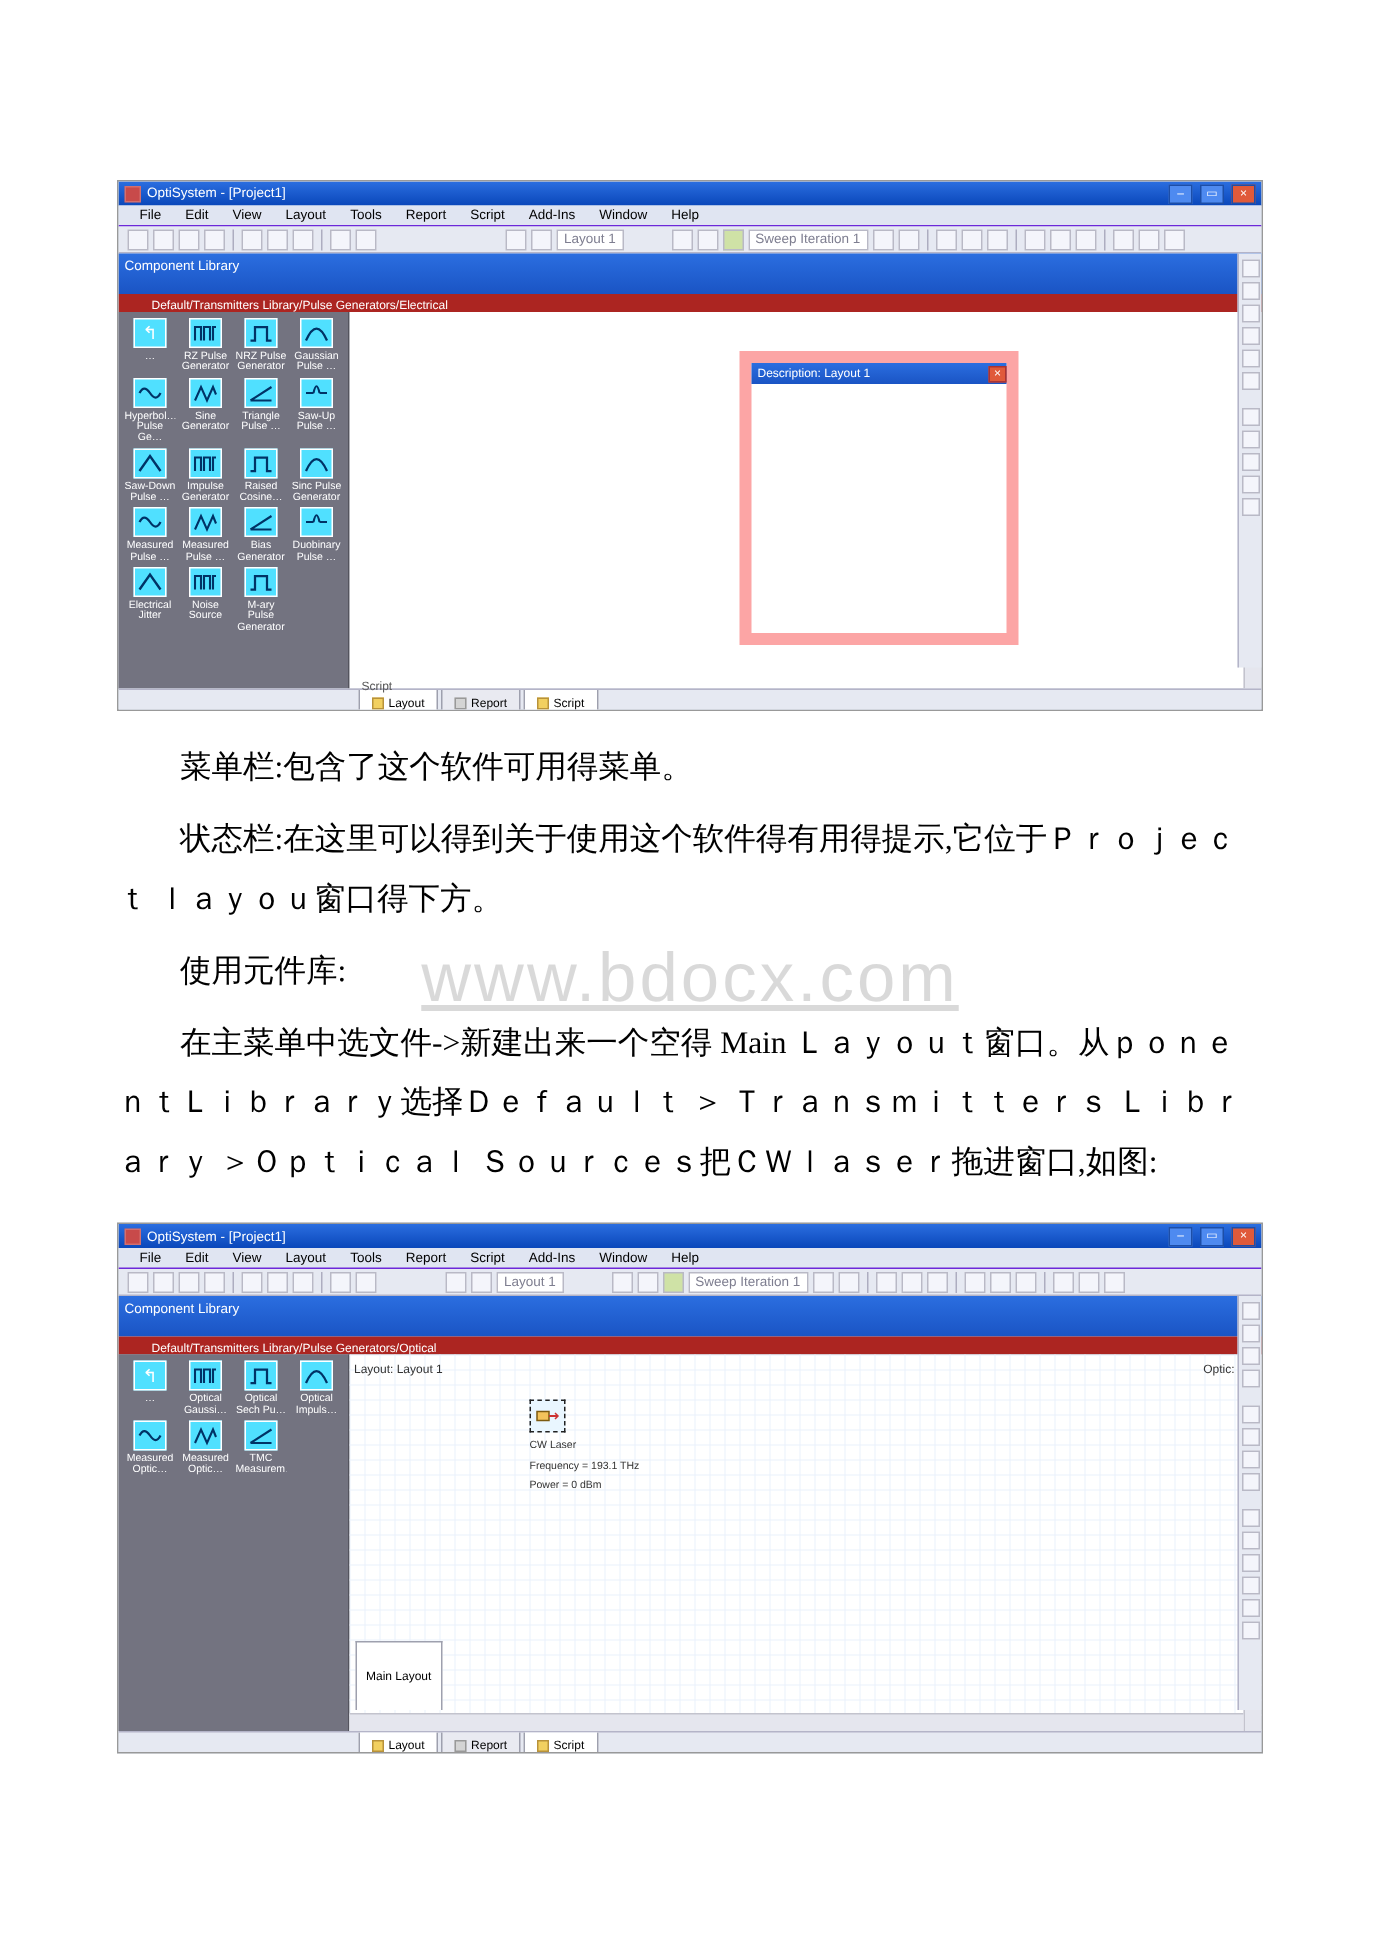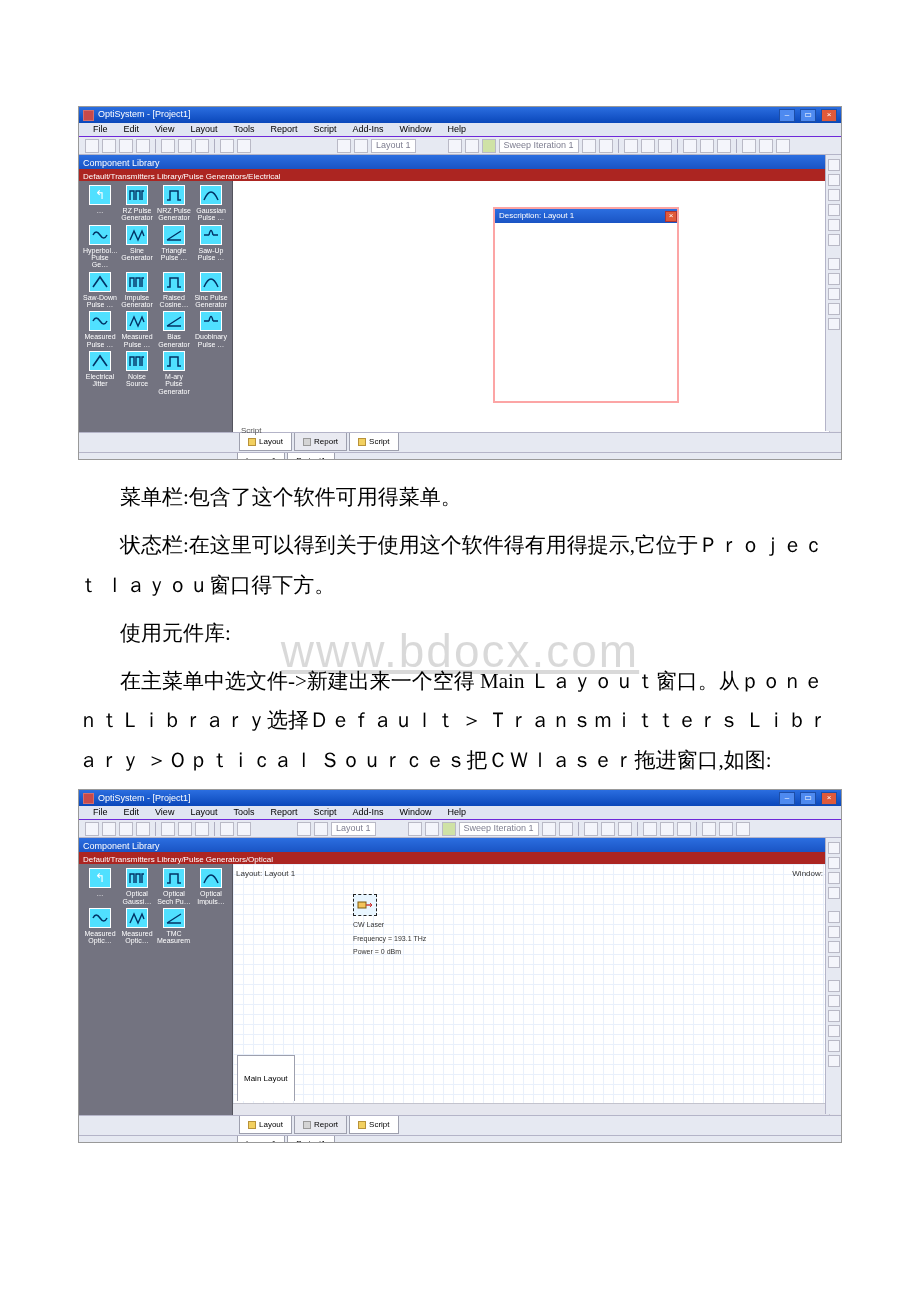--- a/index.html
+++ b/index.html
@@ -33,21 +33,21 @@
   
   .shot {
     width: 100%;
     height: 354px;
     border: 1px solid #999;
     background: #e6eefb;
     font-family: Tahoma, Arial, sans-serif;
     font-size: 9px;
     color: #000;
     position: relative;
-    margin: 6px 0 18px 0;
+    margin: 20px 0 18px 0;
     overflow: hidden;
   }
   .titlebar {
     height: 16px;
     background: linear-gradient(#2b6ee0,#0a47ba);
     color: #fff;
     display: flex;
     align-items: center;
     padding: 0 4px;
     gap: 4px;
@@ -97,30 +97,30 @@
   .sweeplabel {
     height: 14px;
     border: 1px solid #b9b9c6;
     background: #fff;
     padding: 0 4px;
     display: inline-flex; align-items: center;
     color: #7e7e90;
   }
 
   .lib-hdr {
-    height: 14px;
+    height: 27px;
     background: linear-gradient(#2b6ee0,#1a54c4);
     color: #fff;
     padding-left: 4px;
   }
   .breadcrumb {
     height: 12px;
     background: #ac2521;
     color: #fff;
-    padding-left: 4px;
+    padding-left: 22px;
     font-size: 8px;
     white-space: nowrap;
     overflow: hidden;
   }
 
   .body-row {
     display: flex;
     height: calc(100% - 16px - 14px - 18px - 13px - 12px - 14px - 14px);
     background: #777785;
   }
@@ -188,21 +188,21 @@
     border-left: 1px solid #b4b4c8;
     display: flex; flex-direction: column; gap: 3px; padding-top: 4px; align-items:center;
   }
   .right-strip .tbbtn { width: 12px; height: 12px; }
 
   
   .desc-pop {
     position: absolute;
     left: 260px; top: 26px;
     width: 186px; height: 196px;
-    border: 2px solid #fca5a5;
+    border: 8px solid #fca5a5;
     background: #fff;
   }
   .desc-pop .hdr {
     height: 14px;
     background: linear-gradient(#2b6ee0,#1a54c4);
     color: #fff;
     padding-left: 4px;
     font-size: 8px;
     display:flex; align-items:center;
   }
@@ -648,21 +648,21 @@
                 <svg viewBox="0 0 16 14">
                   <path d="M1 12 L15 3 M1 12 H15" fill="none" stroke="#036" stroke-width="1.4"></path>
                 </svg>
               </div>
               <div class="lbl">TMC Measurem…</div>
             </div>
           </div>
     </div>
     <div class="canvas-wrap gridded">
       <span class="canvas-title">Layout: Layout 1</span>
-      <span class="canvas-author">Window:</span>
+      <span class="canvas-author">Optic:</span>
 
       <div class="cw-block">
         <div class="comp">
           <svg viewBox="0 0 16 14">
                 <rect x="1" y="4" width="8" height="6" fill="#f3c35b" stroke="#7c5a10"></rect>
                 <path d="M9 7 H15" stroke="#c33" stroke-width="1.4"></path>
                 <path d="M13 5 L15 7 L13 9" fill="none" stroke="#c33"></path>
               </svg>
         </div>
         <div>CW Laser</div>

